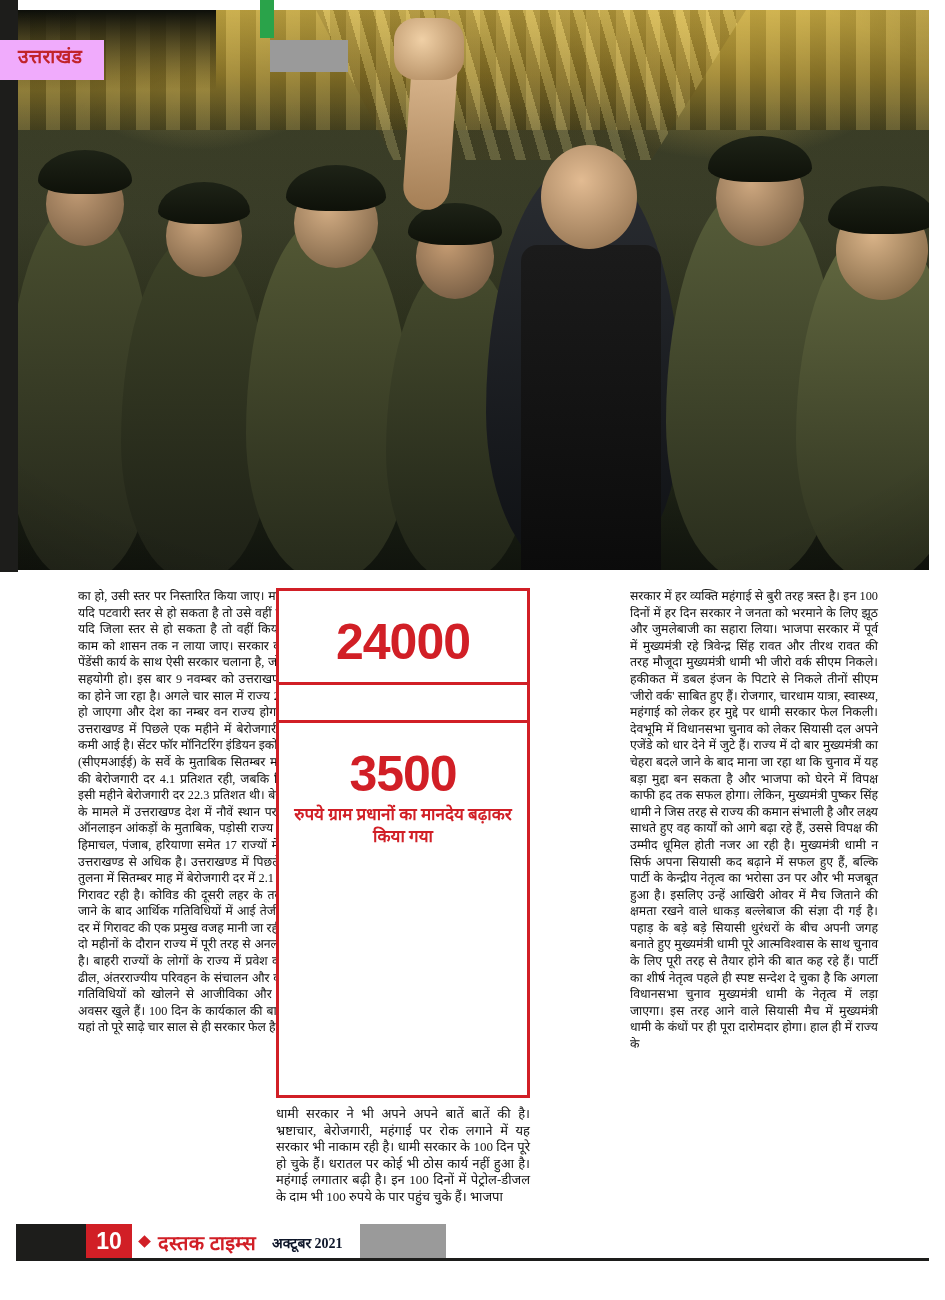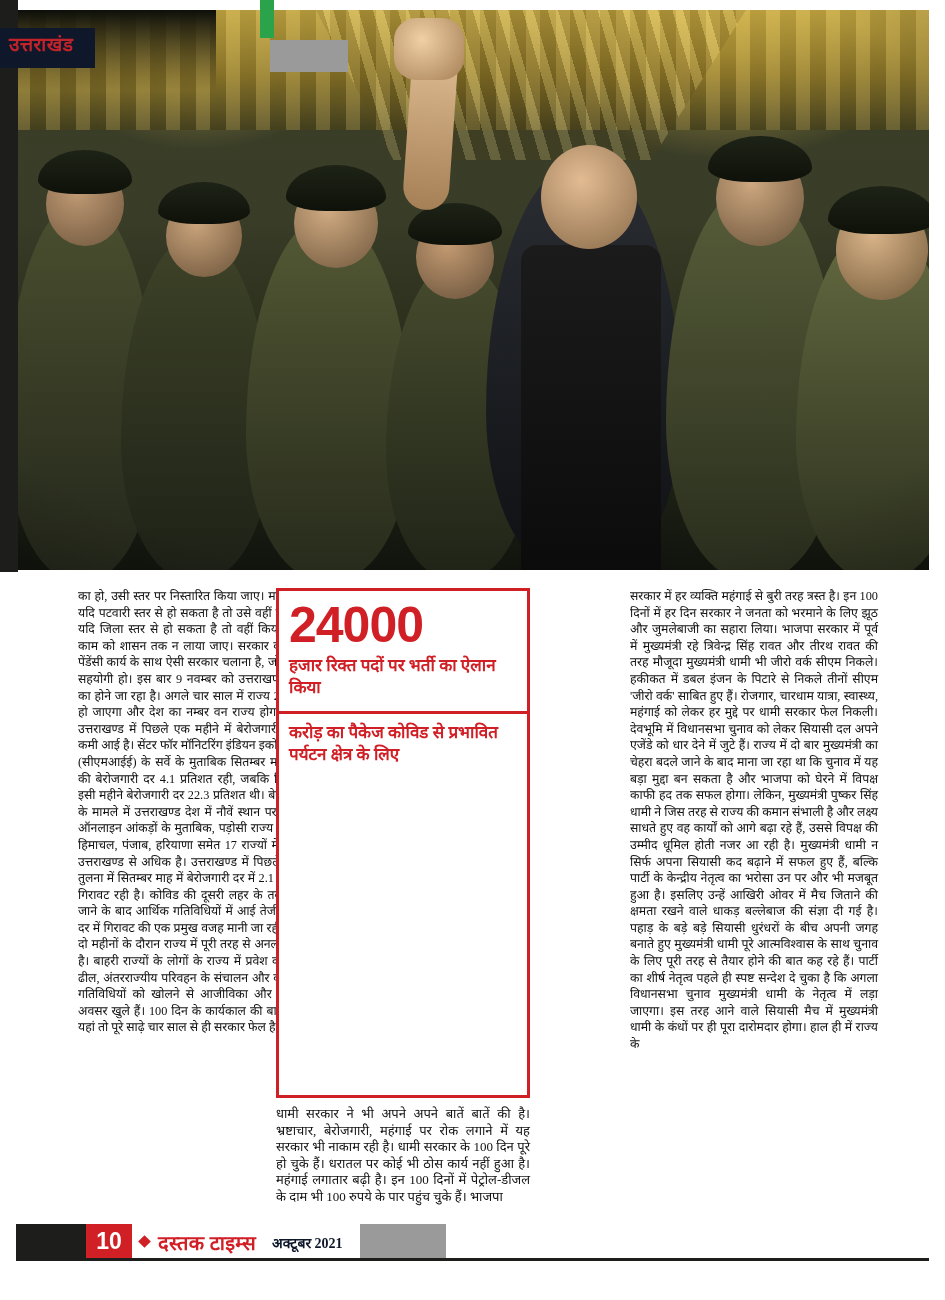--- a/index.html
+++ b/index.html
@@ -122,24 +122,24 @@
   }
   .photo .vig {
     position: absolute; inset: 0;
     background: radial-gradient(ellipse 120% 110% at 50% 45%, rgba(0,0,0,0) 52%, rgba(0,0,0,.55) 100%);
   }
 
   
   .state-tag {
     position: absolute;
     left: 0px;
-    top: 28px;
+    top: 40px;
     height: 32px;
-    padding: 4px 22px 4px 9px;
-    background: #0f172a;
+    padding: 4px 22px 4px 18px;
+    background: #f0abfc;
     color: #c1232a;
     font-weight: bold;
     font-size: 19px;
     line-height: 26px;
     letter-spacing: .5px;
     z-index: 5;
   }
   .tag-strip {
     position: absolute;
     left: 270px;
@@ -188,21 +188,22 @@
     left: 276px;
     top: 588px;
     width: 254px;
     height: 510px;
     border: 3px solid #d11f26;
     background: #ffffff;
     box-sizing: border-box;
   }
   .hl-item {
     border-bottom: 3px solid #d11f26;
-    padding: 6px 10px 12px;
+    padding: 23px 10px 12px;
+    text-align: center;
   }
   .hl-item:last-child { border-bottom: none; }
   .hl-num {
     color: #d11f26;
     font-family: "Liberation Sans", sans-serif;
     font-weight: bold;
     font-size: 50px;
     line-height: 56px;
     letter-spacing: -1px;
   }
@@ -338,24 +339,26 @@
     <div class="col col-right">
       <p>सरकार में हर व्यक्ति महंगाई से बुरी तरह त्रस्त है। इन 100 दिनों में हर दिन सरकार ने जनता को भरमाने के लिए झूठ और जुमलेबाजी का सहारा लिया। भाजपा सरकार में पूर्व में मुख्यमंत्री रहे त्रिवेन्द्र सिंह रावत और तीरथ रावत की तरह मौजूदा मुख्यमंत्री धामी भी जीरो वर्क सीएम निकले। हकीकत में डबल इंजन के पिटारे से निकले तीनों सीएम 'जीरो वर्क' साबित हुए हैं। रोजगार, चारधाम यात्रा, स्वास्थ्य, महंगाई को लेकर हर मुद्दे पर धामी सरकार फेल निकली।
 
         देवभूमि में विधानसभा चुनाव को लेकर सियासी दल अपने एजेंडे को धार देने में जुटे हैं। राज्य में दो बार मुख्यमंत्री का चेहरा बदले जाने के बाद माना जा रहा था कि चुनाव में यह बड़ा मुद्दा बन सकता है और भाजपा को घेरने में विपक्ष काफी हद तक सफल होगा। लेकिन, मुख्यमंत्री पुष्कर सिंह धामी ने जिस तरह से राज्य की कमान संभाली है और लक्ष्य साधते हुए वह कार्यों को आगे बढ़ा रहे हैं, उससे विपक्ष की उम्मीद धूमिल होती नजर आ रही है। मुख्यमंत्री धामी न सिर्फ अपना सियासी कद बढ़ाने में सफल हुए हैं, बल्कि पार्टी के केन्द्रीय नेतृत्व का भरोसा उन पर और भी मजबूत हुआ है। इसलिए उन्हें आखिरी ओवर में मैच जिताने की क्षमता रखने वाले धाकड़ बल्लेबाज की संज्ञा दी गई है। पहाड़ के बड़े बड़े सियासी धुरंधरों के बीच अपनी जगह बनाते हुए मुख्यमंत्री धामी पूरे आत्मविश्वास के साथ चुनाव के लिए पूरी तरह से तैयार होने की बात कह रहे हैं। पार्टी का शीर्ष नेतृत्व पहले ही स्पष्ट सन्देश दे चुका है कि अगला विधानसभा चुनाव मुख्यमंत्री धामी के नेतृत्व में लड़ा जाएगा। इस तरह आने वाले सियासी मैच में मुख्यमंत्री धामी के कंधों पर ही पूरा दारोमदार होगा। हाल ही में राज्य के</p>
     </div>
   </div>
 
   <div class="highlight">
     <div class="hl-item">
       <div class="hl-num">24000</div>
-      <div class="hl-txt">हजार रिक्त पदों पर भर्ती का ऐलान किया</div>
     </div>
     <div class="hl-item">
-      <div class="hl-txt">करोड़ का पैकेज कोविड से प्रभावित पर्यटन क्षेत्र के लिए</div>
+    </div>
+    <div class="hl-item">
+      <div class="hl-num">3500</div>
+      <div class="hl-txt">रुपये ग्राम प्रधानों का मानदेय बढ़ाकर किया गया</div>
     </div>
   </div>
 
   <div class="center-tail">धामी सरकार ने भी अपने अपने बातें बातें की है। भ्रष्टाचार, बेरोजगारी, महंगाई पर रोक लगाने में यह सरकार भी नाकाम रही है। धामी सरकार के 100 दिन पूरे हो चुके हैं। धरातल पर कोई भी ठोस कार्य नहीं हुआ है। महंगाई लगातार बढ़ी है। इन 100 दिनों में पेट्रोल-डीजल के दाम भी 100 रुपये के पार पहुंच चुके हैं। भाजपा</div>
 
   <div class="footer">
     <div class="blackbar"></div>
     <div class="redbox">10</div>
     <div class="diamond"></div>
     <div class="mag">दस्तक टाइम्स</div>

